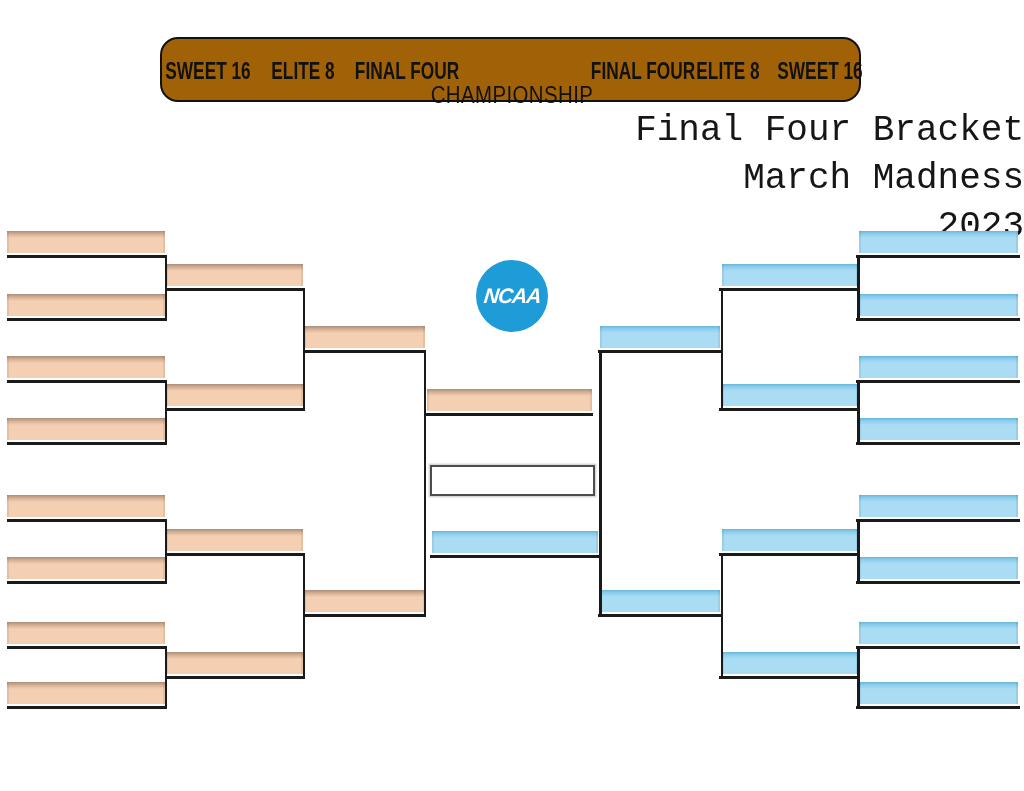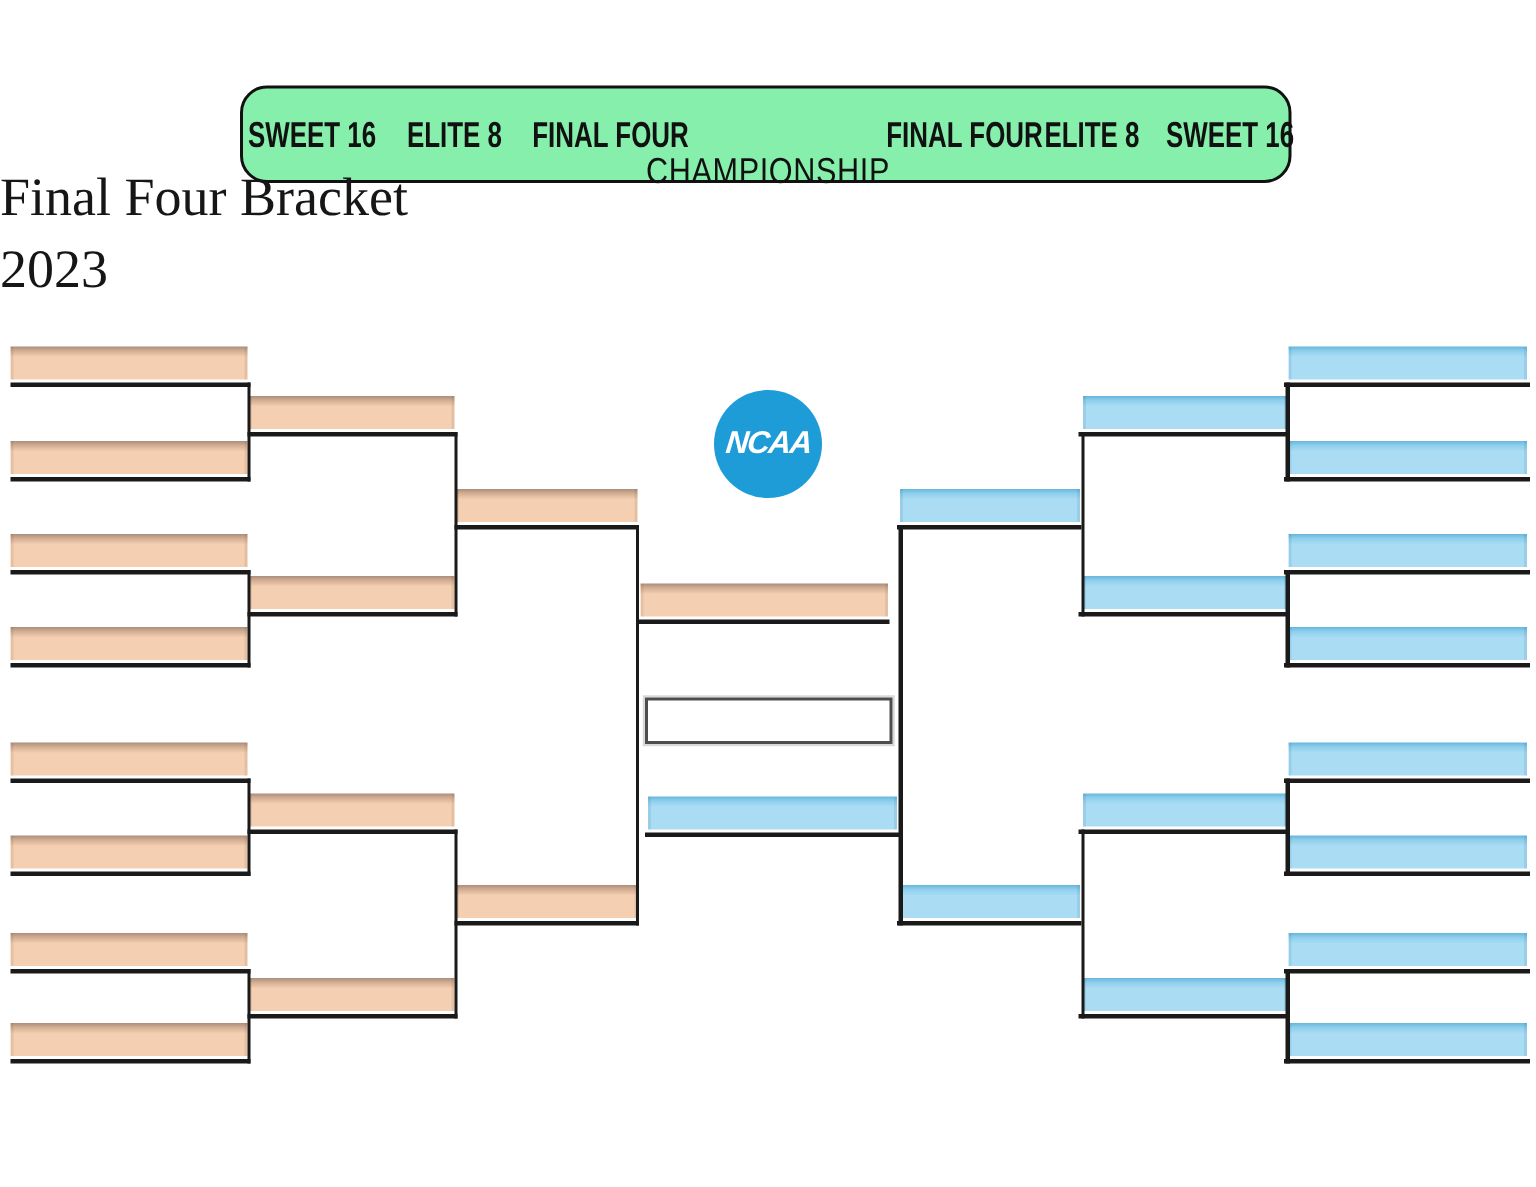--- a/index.html
+++ b/index.html
@@ -1,29 +1,29 @@
 <!DOCTYPE html>
 <html><head>
 <meta charset="utf-8">
 <style>
   html,body{margin:0;padding:0;background:#fff;}
   .page{position:relative;width:1024px;height:791px;background:#ffffff;overflow:hidden;
         font-family:"Liberation Sans",sans-serif;}
 
   
   .round-box{position:absolute;left:160px;top:37px;width:697px;height:61px;
-             border:2.5px solid #111;border-radius:18px;background:#86efac;margin-top:20px;}
+             border:2.5px solid #111;border-radius:18px;background:#a16207;}
   .rlabel{position:absolute;top:18px;font-weight:700;font-size:24px;color:#111;
           white-space:nowrap;transform:translateX(-50%) scaleX(0.72);transform-origin:center;}
   .champ-label{position:absolute;top:42px;font-size:24px;font-weight:400;color:#111;
           white-space:nowrap;letter-spacing:0.5px;transform:translateX(-50%) scaleX(0.85);}
 
   
-  .title{position:absolute;left:0;top:107px;width:1024px;text-align:left;
-         font-family:Liberation Serif, serif;color:#161616;font-size:36px;line-height:48px;}
+  .title{position:absolute;left:0;top:107px;width:1024px;text-align:right;
+         font-family:Liberation Mono, monospace;color:#161616;font-size:36px;line-height:48px;}
 
   
   .ncaa{position:absolute;left:476px;top:260px;width:72px;height:72px;border-radius:50%;
         background:var(--ncaa-blue);display:flex;align-items:center;justify-content:center;}
   .ncaa span{color:#fff;font-weight:700;font-style:italic;font-size:21px;letter-spacing:-1px;
         transform:skewX(-6deg);}
 
   
   .bar{position:absolute;height:22px;}
   .bar.left{background:linear-gradient(180deg,var(--peach-edge) 0px,var(--peach-mid) 3px,var(--peach) 7px);
@@ -46,20 +46,21 @@
     <span class="rlabel" style="left:141px">ELITE 8</span>
     <span class="rlabel" style="left:245px">FINAL FOUR</span>
     <span class="rlabel" style="left:481px">FINAL FOUR</span>
     <span class="rlabel" style="left:566px">ELITE 8</span>
     <span class="rlabel" style="left:658px">SWEET 16</span>
     <span class="champ-label" style="left:350px">CHAMPIONSHIP</span>
   </div>
 
   <div class="title">
     <div>Final Four Bracket</div>
+    <div>March Madness</div>
     <div>2023</div>
   </div>
 
   <div class="ncaa">
     <span>NCAA</span>
   </div>
 
   <div id="bracket">
     <div class="champion-box"></div>
   <div class="bar left" style="left: 7px; top: 231px; width: 158px; height: 22px;"></div>

